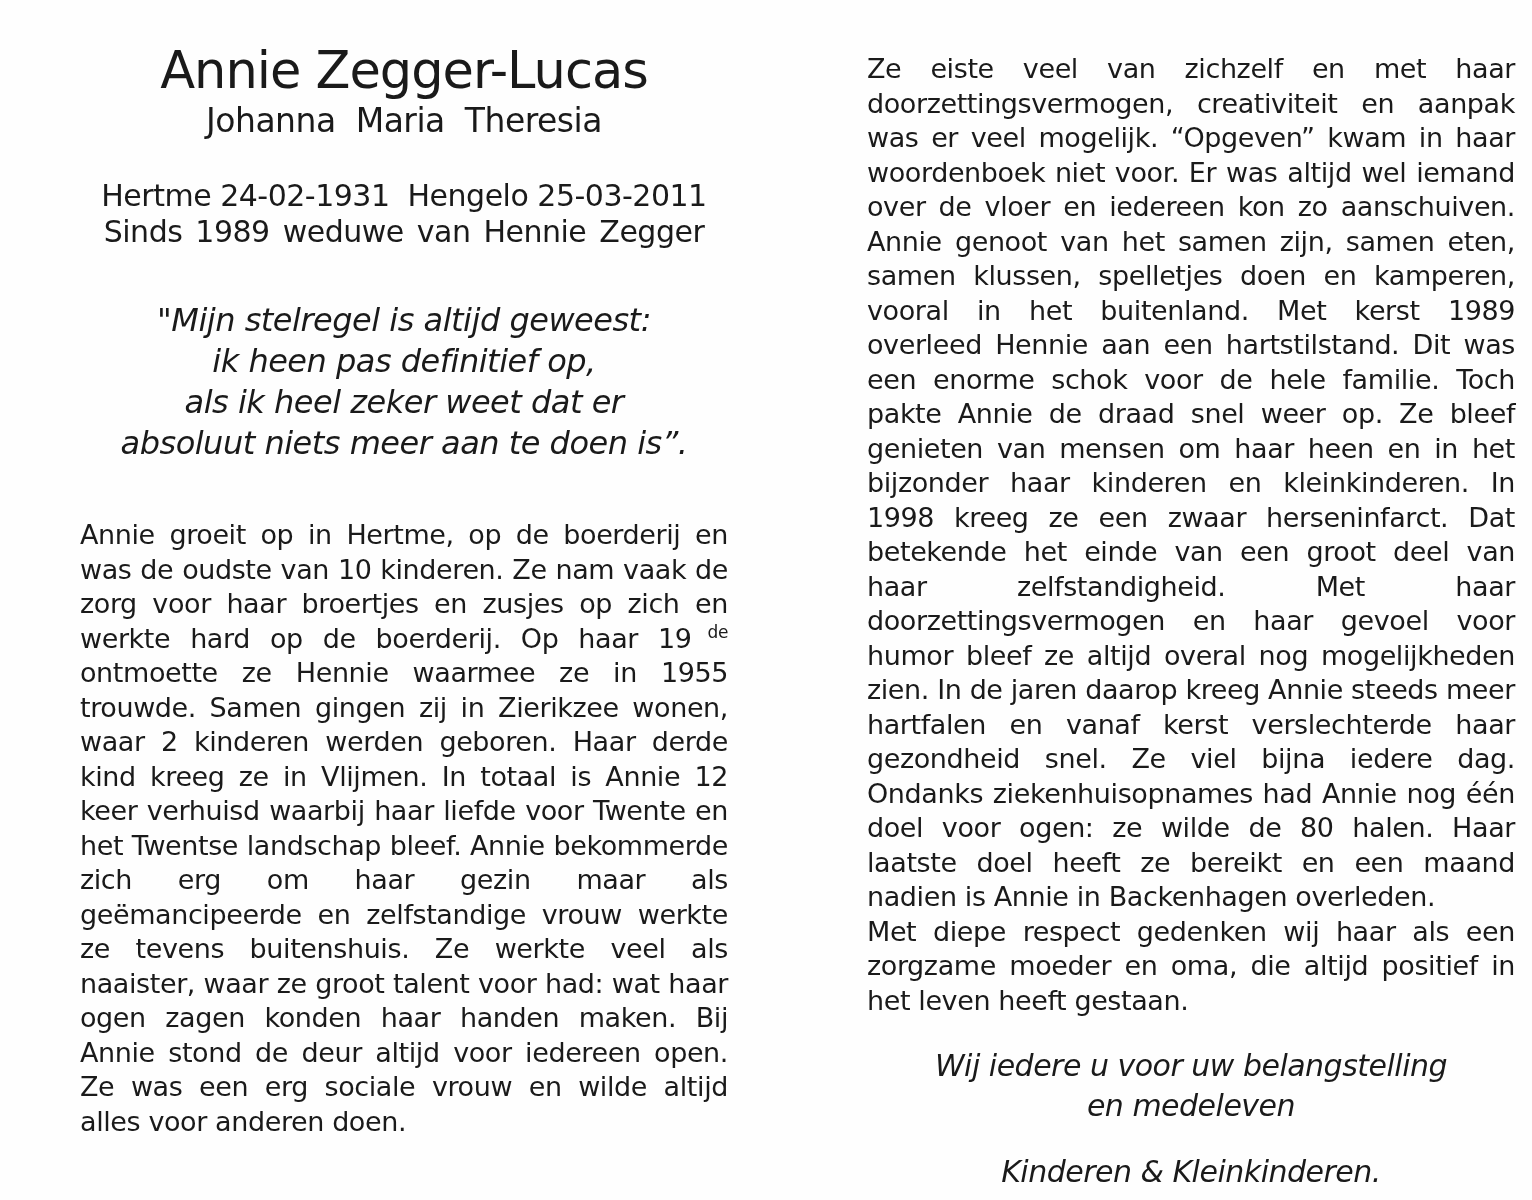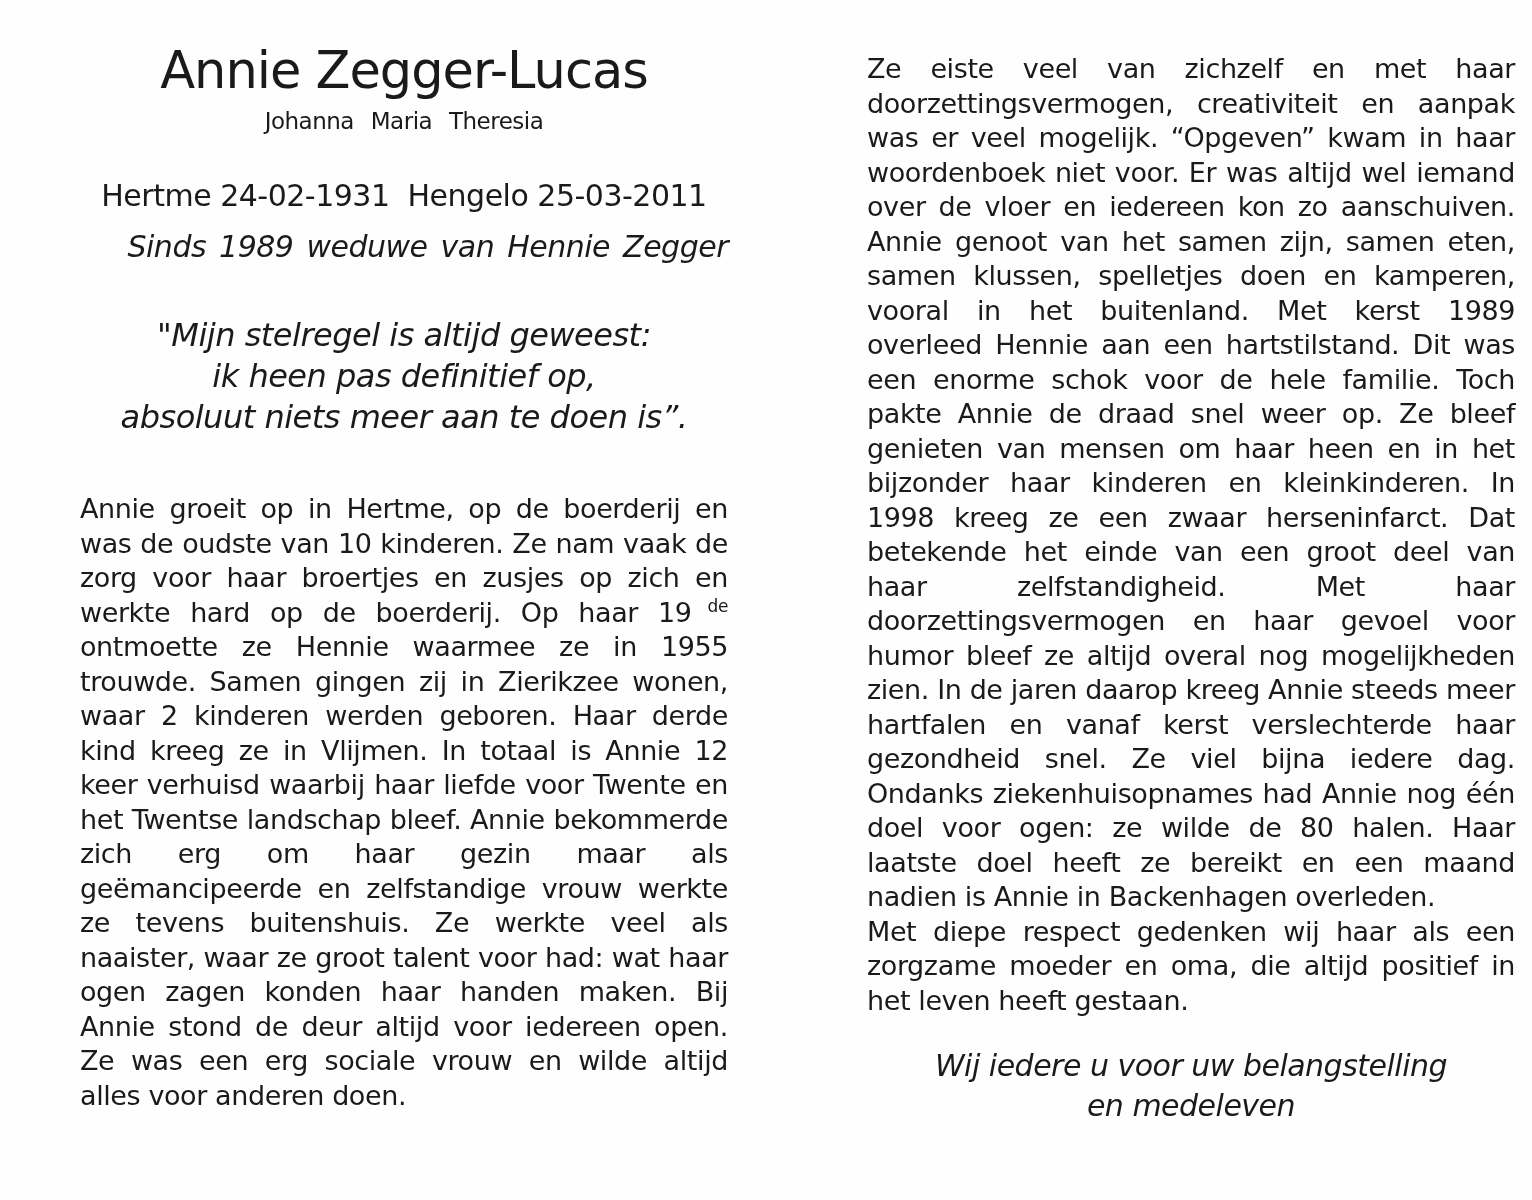--- a/index.html
+++ b/index.html
@@ -24,42 +24,40 @@
   .col-right { left: 854px; top: 52px;  width: 648px; margin-left: 13px; }
 
   .deceased-name {
     font-size: 51px;
     line-height: 58px;
     text-align: center;
     letter-spacing: -1px;
     white-space: nowrap;
   }
   .birth-names {
-    font-size: 23px;
+    font-size: 33px;
     line-height: 42px;
     text-align: center;
     word-spacing: 10px;
     letter-spacing: -0.5px;
   }
   .life-dates {
     margin-top: 36px;
     font-size: 30px;
     line-height: 36px;
     text-align: center;
     letter-spacing: -0.5px;
     white-space: pre-wrap;
   }
   .widow-line {
-    margin-top: 15px;
     font-size: 30px;
     line-height: 36px;
-    text-align: right;
+    text-align: center;
     word-spacing: 4px;
     letter-spacing: -0.5px;
-    font-style: italic;
   }
   .motto {
     margin-top: 50px;
     font-style: italic;
     font-size: 32px;
     line-height: 41px;
     text-align: center;
     letter-spacing: -0.5px;
   }
   .body-text {
@@ -98,32 +96,34 @@
 
   <div class="col col-left">
     <div class="deceased-name">Annie Zegger-Lucas</div>
     <div class="birth-names">Johanna Maria Theresia</div>
     <div class="life-dates">Hertme 24-02-1931  Hengelo 25-03-2011</div>
     <div class="widow-line">Sinds 1989 weduwe van Hennie Zegger</div>
 
     <div class="motto">
       <div>"Mijn stelregel is altijd geweest:</div>
       <div>ik heen pas definitief op,</div>
+      <div>als ik heel zeker weet dat er</div>
       <div>absoluut niets meer aan te doen is”.</div>
     </div>
 
     <div class="body-text left-body">
       <span>Annie groeit op in Hertme, op de boerderij en was de oudste van 10 kinderen. Ze nam vaak de zorg voor haar broertjes en zusjes op zich en werkte hard op de boerderij. Op haar 19</span><sup>de</sup><span> ontmoette ze Hennie waarmee ze in 1955 trouwde. Samen gingen zij in Zierikzee wonen, waar 2 kinderen werden geboren. Haar derde kind kreeg ze in Vlijmen. In totaal is Annie 12 keer verhuisd waarbij haar liefde voor Twente en het Twentse landschap bleef. Annie bekommerde zich erg om haar gezin maar als geëmancipeerde en zelfstandige vrouw werkte ze tevens buitenshuis. Ze werkte veel als naaister, waar ze groot talent voor had: wat haar ogen zagen konden haar handen maken. Bij Annie stond de deur altijd voor iedereen open. Ze was een erg sociale vrouw en wilde altijd alles voor anderen doen.</span>
     </div>
   </div>
 
   <div class="col col-right">
     <div class="body-text">Ze eiste veel van zichzelf en met haar doorzettingsvermogen, creativiteit en aanpak was er veel mogelijk. “Opgeven” kwam in haar woordenboek niet voor. Er was altijd wel iemand over de vloer en iedereen kon zo aanschuiven. Annie genoot van het samen zijn, samen eten, samen klussen, spelletjes doen en kamperen, vooral in het buitenland. Met kerst 1989 overleed Hennie aan een hartstilstand. Dit was een enorme schok voor de hele familie. Toch pakte Annie de draad snel weer op. Ze bleef genieten van mensen om haar heen en in het bijzonder haar kinderen en kleinkinderen. In 1998 kreeg ze een zwaar herseninfarct. Dat betekende het einde van een groot deel van haar zelfstandigheid. Met haar doorzettingsvermogen en haar gevoel voor humor bleef ze altijd overal nog mogelijkheden zien. In de jaren daarop kreeg Annie steeds meer hartfalen en vanaf kerst verslechterde haar gezondheid snel. Ze viel bijna iedere dag. Ondanks ziekenhuisopnames had Annie nog één doel voor ogen: ze wilde de 80 halen. Haar laatste doel heeft ze bereikt en een maand nadien is Annie in Backenhagen overleden.</div>
     <div class="body-text">Met diepe respect gedenken wij haar als een zorgzame moeder en oma, die altijd positief in het leven heeft gestaan.</div>
 
     <div class="thanks">
       <div>Wij iedere u voor uw belangstelling</div>
       <div>en medeleven</div>
     </div>
 
+    <div class="signature">Kinderen &amp; Kleinkinderen.</div>
   </div>
 
 </div>
 
 </body></html>

